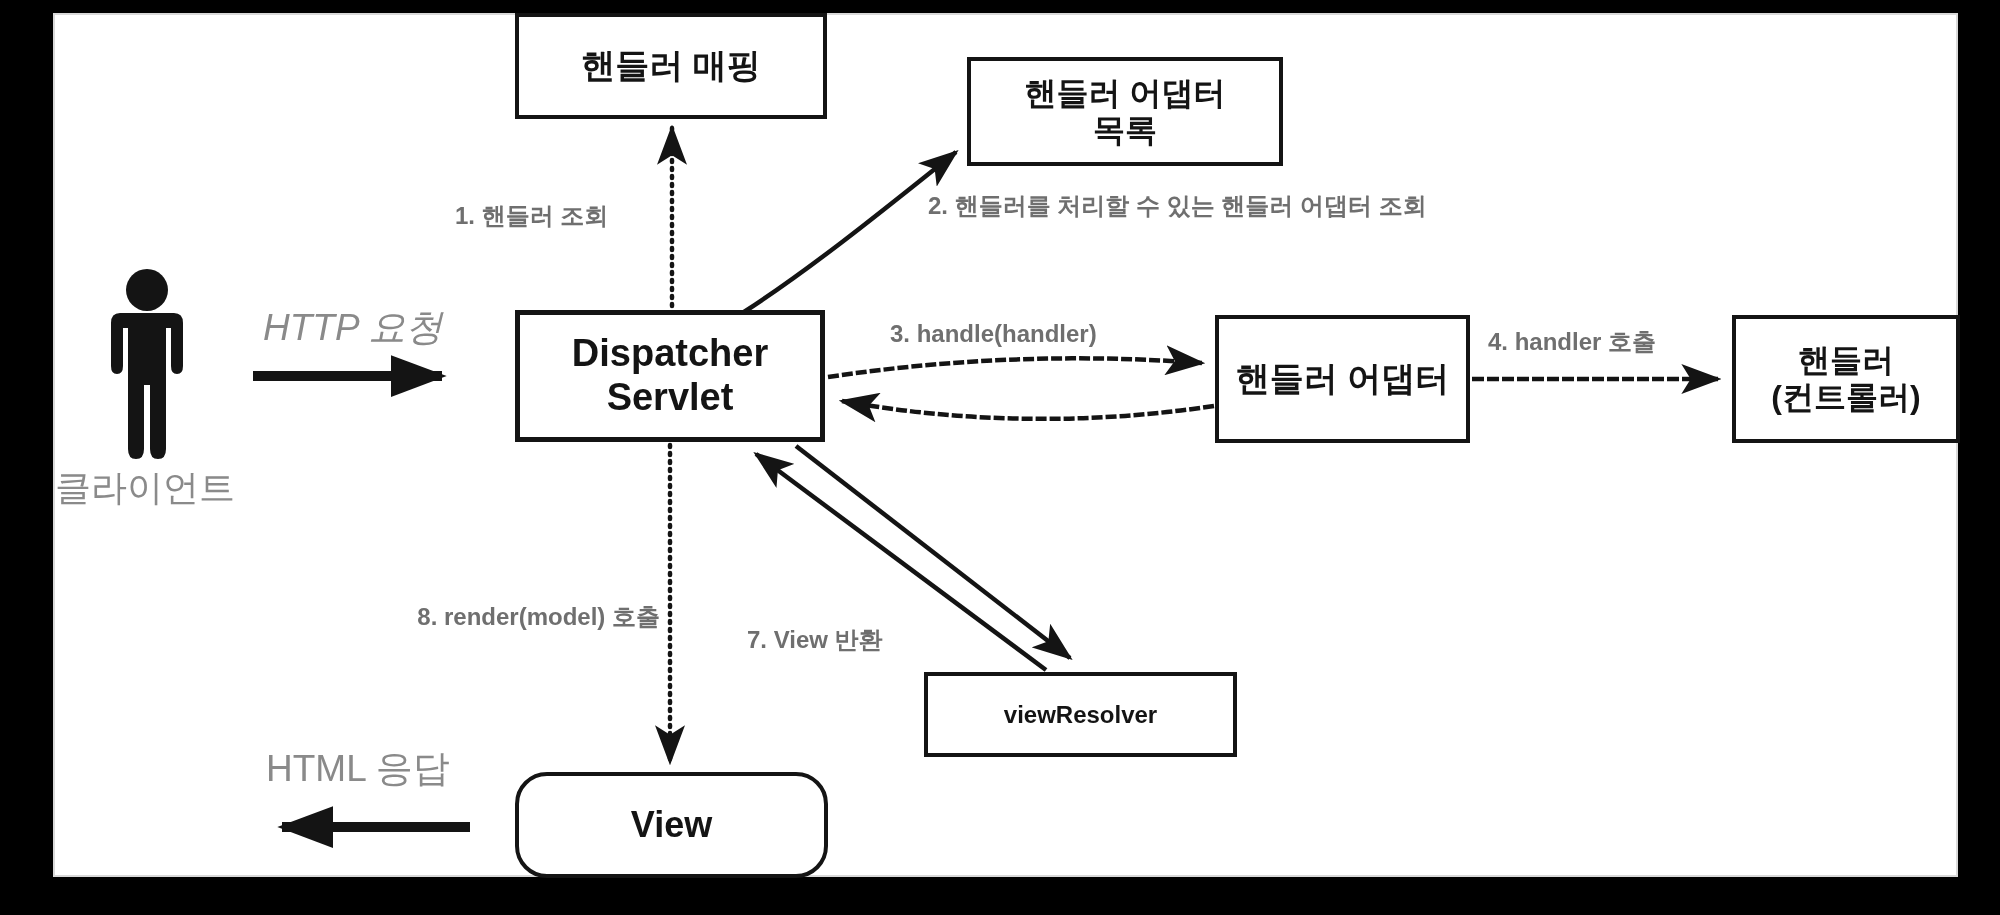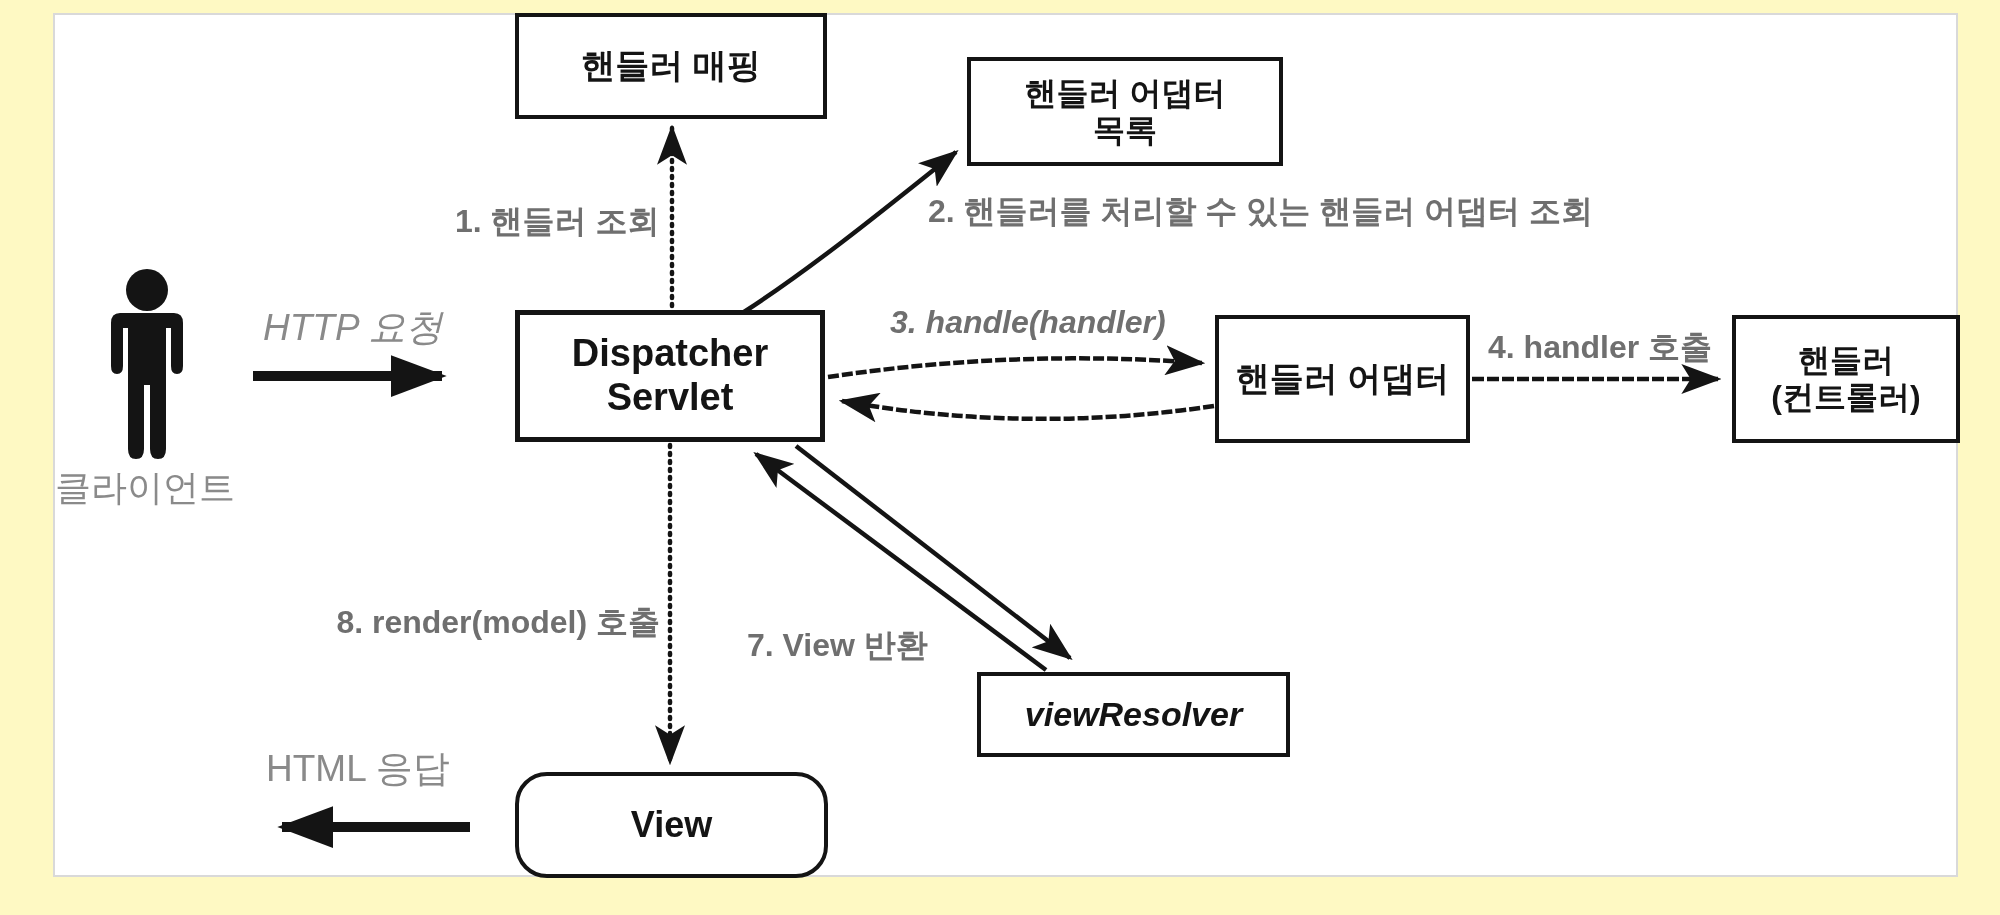--- a/index.html
+++ b/index.html
@@ -1,19 +1,19 @@
 <!DOCTYPE html>
 <html><head>
 <meta charset="utf-8">
 <style>
   html,body{margin:0;padding:0;background:#ffffff;}
   .canvas{
     position:relative;
     width:2000px;height:915px;
-    background:#fef9c3;
+    background:#000000;
     font-family:"Liberation Sans", sans-serif;
     overflow:hidden;
   }
   .frame{
     position:absolute;
     left:53px;top:13px;width:1905px;height:864px;
     border:2px solid #d9d9d9;
     box-sizing:border-box;
     background:#ffffff;
   }
@@ -34,33 +34,33 @@
     font-weight:bold;
     color:#141414;
     z-index:3;
     line-height:1.15;
   }
   .node-handler-mapping  {left:515px;top:13px; width:312px;height:106px;font-size:34px;}
   .node-adapter-list     {left:967px;top:57px; width:316px;height:109px;font-size:32px;}
   .node-dispatcher       {left:515px;top:310px;width:310px;height:132px;font-size:38px;border-width:5px;}
   .node-handler-adapter  {left:1215px;top:315px;width:255px;height:128px;font-size:34px;}
   .node-handler-controller{left:1732px;top:315px;width:228px;height:128px;font-size:32px;}
-  .node-view-resolver    {left:977px;top:672px;width:313px;height:85px;font-size:34px;font-style:italic;}
+  .node-view-resolver    {left:924px;top:672px;width:313px;height:85px;font-size:24px;}
   .node-view             {left:515px;top:772px;width:313px;height:106px;font-size:36px;border-radius:32px;}
   .step-label{
     position:absolute;
     color:#6f6f6f;
     font-weight:bold;
-    font-size:32px;
+    font-size:24px;
     white-space:nowrap;
     z-index:4;
   }
   .step1{left:455px;top:200px;}
   .step2{left:928px;top:190px;}
-  .step3{left:890px;top:304px;font-style:italic;}
+  .step3{left:890px;top:320px;}
   .step4{left:1488px;top:326px;}
   .step5{left:853px;top:440px;}
   .step6{left:962px;top:524px;}
   .step7{left:747px;top:624px;}
   .step8{left:300px;top:601px;width:360px;text-align:right;}
   .actor-label{
     position:absolute;
     color:#8a8a8a;
     font-size:37px;
     white-space:nowrap;

